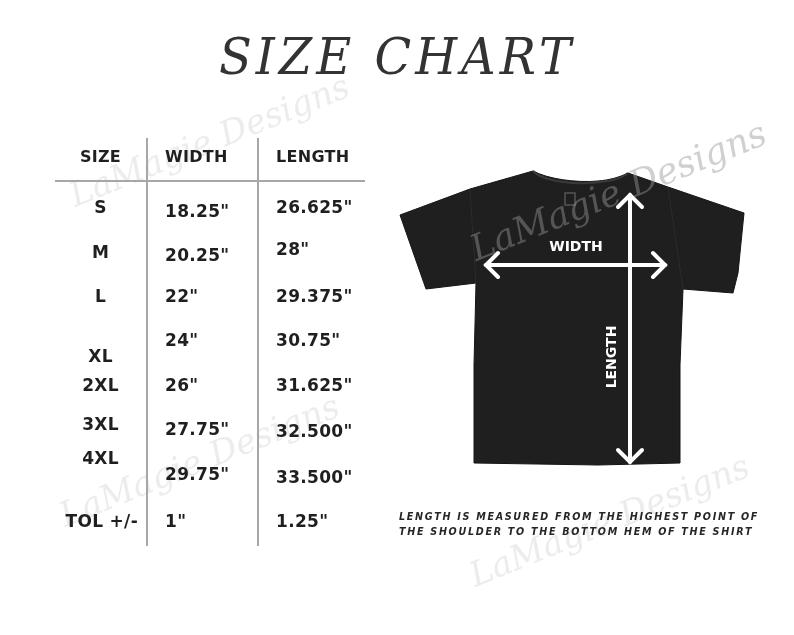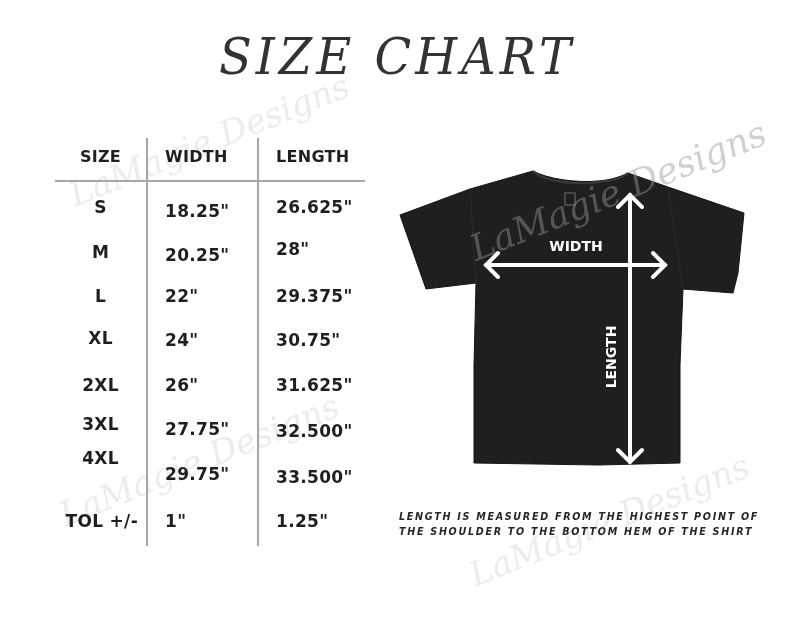--- a/index.html
+++ b/index.html
@@ -72,21 +72,21 @@
   <div class="td col-length" style="top:59px">26.625"</div>
 
   <div class="td col-size" style="top:104px">M</div>
   <div class="td col-width" style="top:107px">20.25"</div>
   <div class="td col-length" style="top:101px">28"</div>
 
   <div class="td col-size" style="top:148px">L</div>
   <div class="td col-width" style="top:148px">22"</div>
   <div class="td col-length" style="top:148px">29.375"</div>
 
-  <div class="td col-size" style="top:190px">XL</div>
+  <div class="td col-size" style="top:208px">XL</div>
   <div class="td col-width" style="top:192px">24"</div>
   <div class="td col-length" style="top:192px">30.75"</div>
 
   <div class="td col-size" style="top:237px">2XL</div>
   <div class="td col-width" style="top:237px">26"</div>
   <div class="td col-length" style="top:237px">31.625"</div>
 
   <div class="td col-size" style="top:276px">3XL</div>
   <div class="td col-width" style="top:281px">27.75"</div>
   <div class="td col-length" style="top:283px">32.500"</div>

